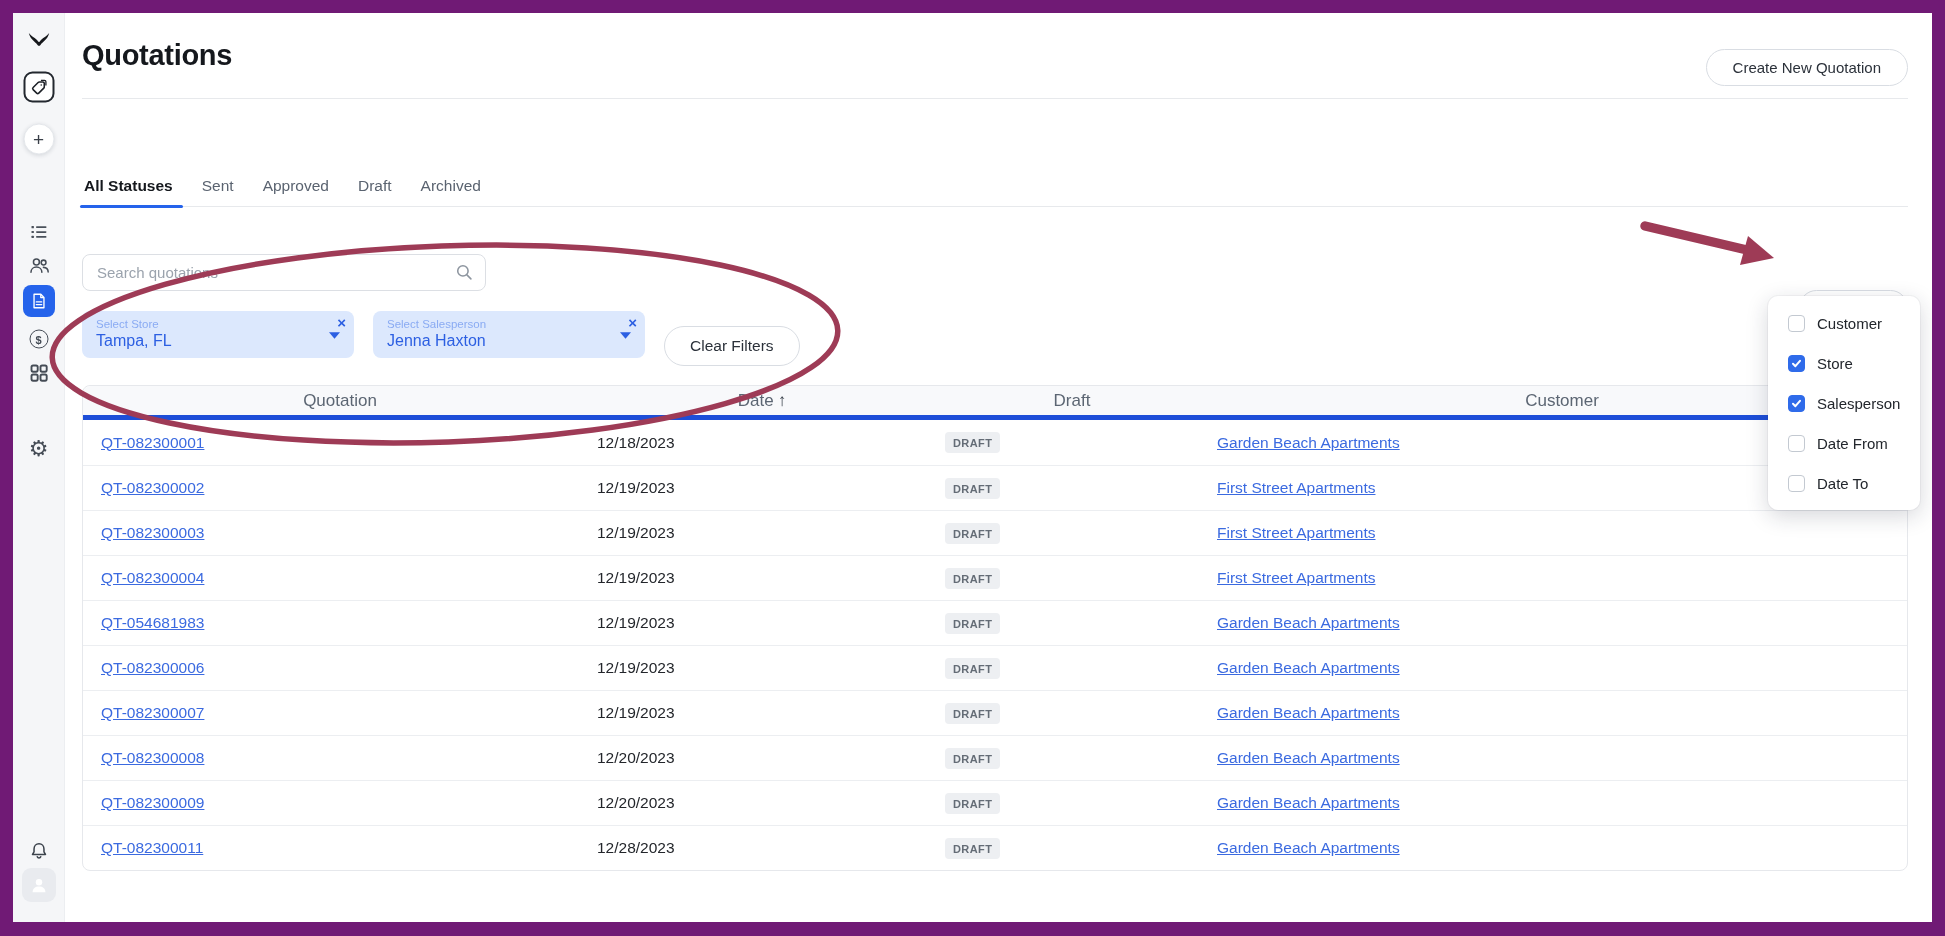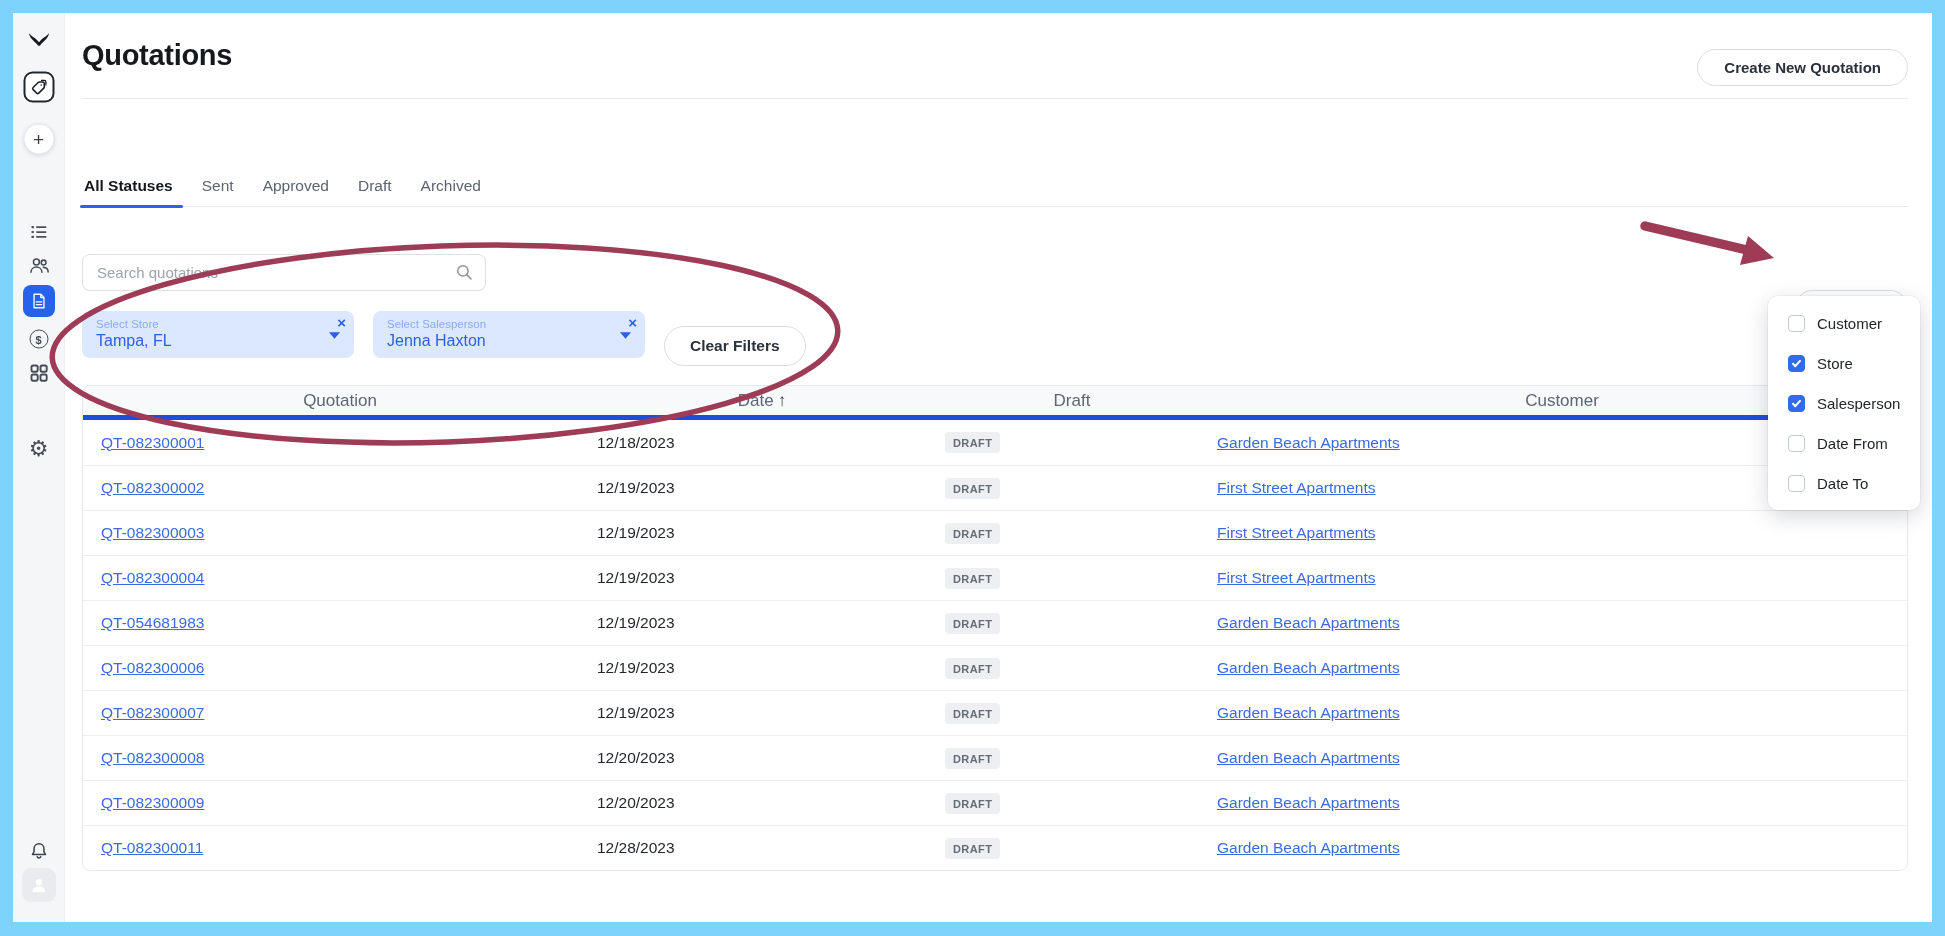--- a/index.html
+++ b/index.html
@@ -1,19 +1,19 @@
 <!DOCTYPE html>
 <html><head>
 <meta charset="utf-8">
 <style>
   * { box-sizing: border-box; margin: 0; padding: 0; }
   html,body { width:1945px; height:936px; }
   body { font-family: "Liberation Sans", sans-serif; }
 
-  .frame { position:relative; width:1945px; height:936px; background:#7dd3fc; }
+  .frame { position:relative; width:1945px; height:936px; background:#701a75; }
   .app { position:absolute; left:13px; top:13px; right:13px; bottom:14px; background:#fff; display:flex; overflow:hidden; }
 
   
   .sidebar { position:relative; width:52px; background:#f5f6f8; border-right:1px solid #eceef1; flex:0 0 52px; }
   .side-item { position:absolute; left:50%; transform:translate(-50%,-50%); display:flex; align-items:center; justify-content:center; cursor:pointer; }
   .logo-ic svg { width:27px; height:25px; }
   .tag-app { width:31px; height:31px; border:2.2px solid #23282f; border-radius:9px; background:#fff; }
   .tag-app svg { width:19px; height:19px; }
   .plus-btn { width:31px; height:31px; border:1px solid #e4e7eb; border-radius:50%; background:#fff; box-shadow:0 1px 4px rgba(30,40,60,.14); color:#3a4049; }
   .plus-btn::before { content:"+"; font-size:19px; line-height:1; font-weight:400; }
@@ -25,21 +25,21 @@
   .gear { color:#454c56; }
   .gear::before { content:"⚙"; font-size:22px; line-height:1; }
   .avatar { width:34px; height:34px; border-radius:9px; background:#e9ebef; }
   .avatar svg { width:22px; height:22px; }
 
   
   .main { position:relative; flex:1; background:#fff; padding:0 24px 0 17px; }
 
   .topbar { height:86px; display:flex; align-items:center; justify-content:space-between; border-bottom:1px solid #e7e9ec; }
   .page-title { font-size:29px; font-weight:700; color:#15181d; letter-spacing:-0.3px; }
-  .pill { background:#fff; border:1px solid #d9dde3; border-radius:20px; font-family:inherit; font-size:15px; font-weight:700; color:#2b313a; cursor:pointer; display:inline-flex; align-items:center; justify-content:center;margin-top:23px; }
+  .pill { background:#fff; border:1px solid #d9dde3; border-radius:20px; font-family:inherit; font-size:15px; font-weight:400; color:#2b313a; cursor:pointer; display:inline-flex; align-items:center; justify-content:center;margin-top:23px; }
   .create-btn { height:37px; padding:0 26px; }
 
   .tabs { display:flex; gap:25px; padding-top:76px; border-bottom:1px solid #e7e9ec; }
   .tab { position:relative; background:none; border:none; font-family:inherit; font-size:15.5px; font-weight:500; color:#5a6370; padding:0 2px 9px 2px; cursor:pointer; line-height:22px; }
   .tab.active { color:#15181d; font-weight:700; }
   .tab.active::after { content:""; position:absolute; left:-2px; right:-8px; bottom:-2px; height:3.5px; border-radius:2px; background:#2563eb; }
 
   .search-wrap { position:relative; margin-top:47px; width:404px; }
   .search-input { width:404px; height:37px; border:1px solid #dcdfe4; border-radius:8px; padding:0 40px 0 14px; font-family:inherit; font-size:15px; color:#30343b; outline:none; }
   .search-input::placeholder { color:#9ba3ad; }

